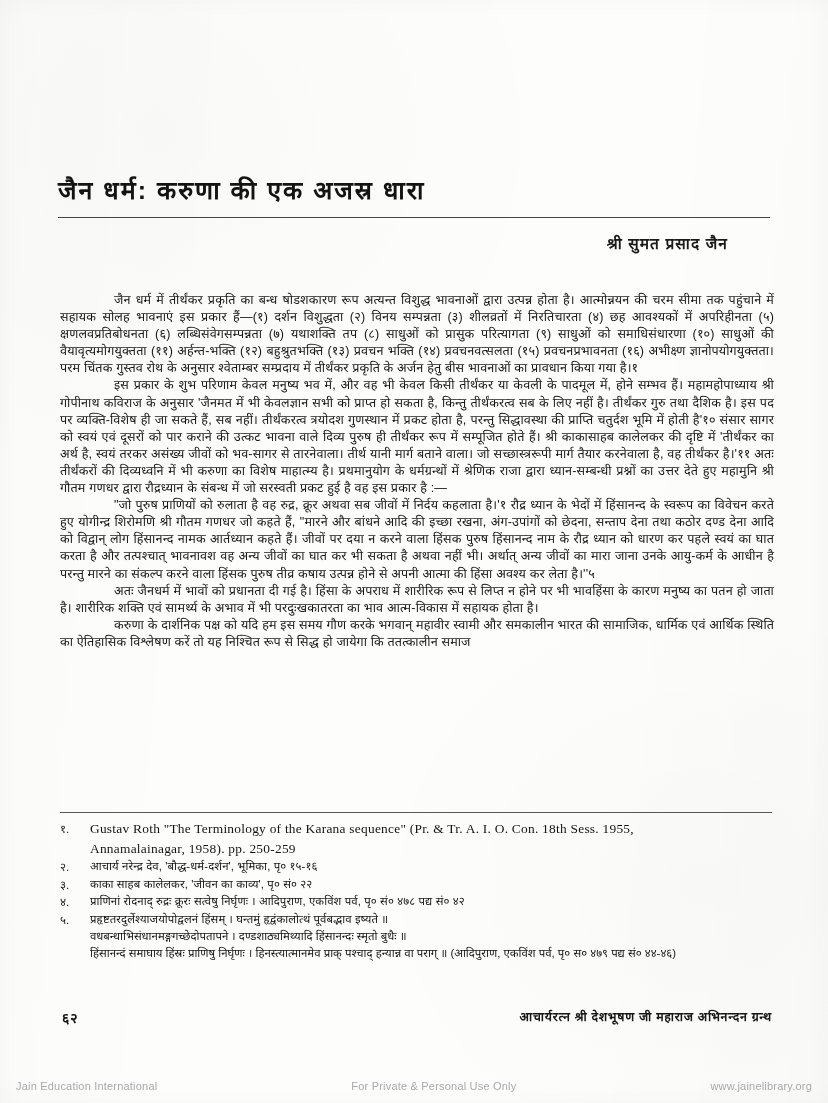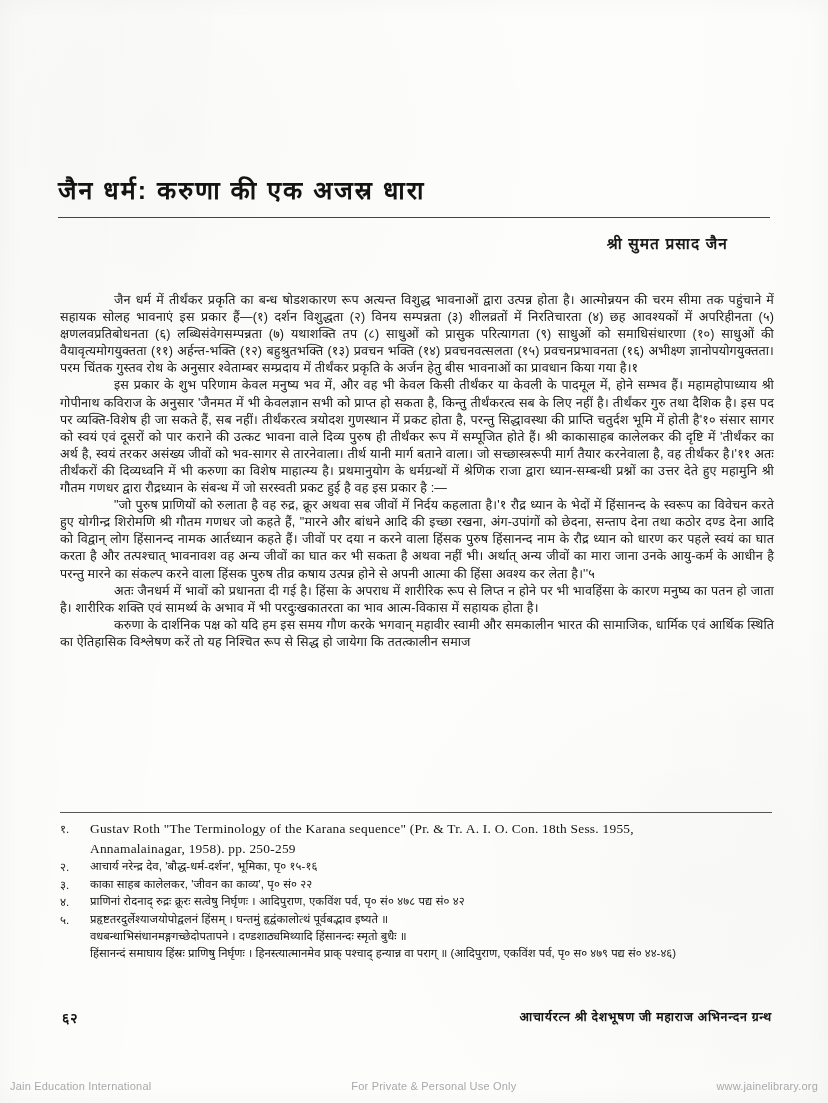--- a/index.html
+++ b/index.html
@@ -185,21 +185,21 @@
   
   .watermark-bar {
     position: absolute;
     left: 0;
     right: 0;
     top: 1068px;
     height: 35px;
     display: flex;
     align-items: center;
     justify-content: space-between;
-    padding: 0 10px;
+    padding: 0 16px;
     box-sizing: border-box;
     z-index: 8;
   }
   .wm {
     font-family: "Liberation Sans", "DejaVu Sans", sans-serif;
     font-size: 11px;
     color: #a9a9ad;
     letter-spacing: 0.2px;
     white-space: nowrap;
   }

